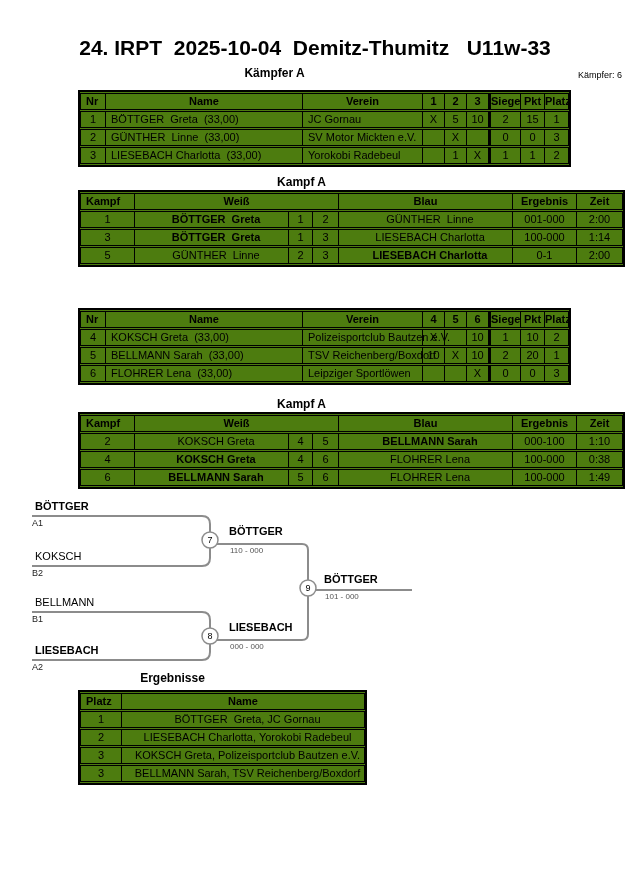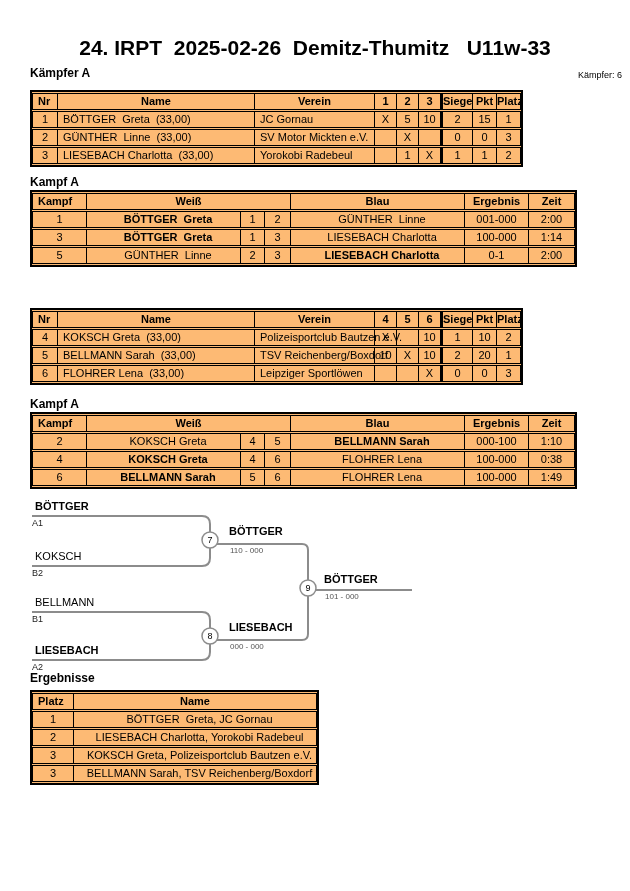--- a/index.html
+++ b/index.html
@@ -1,43 +1,43 @@
 <!DOCTYPE html>
 <html><head>
 <meta charset="utf-8">
 <style>
   html,body{margin:0;padding:0;background:#fff;}
   body{width:630px;height:891px;font-family:"Liberation Sans",sans-serif;color:#000;}
   .page{position:relative;width:630px;height:891px;overflow:hidden;background:#fff;}
   .abs{position:absolute;}
   .doc-title{top:36px;left:0;width:630px;text-align:center;font-size:21px;font-weight:bold;white-space:pre;}
-  .sec-title{font-size:12px;font-weight:bold;text-align:left;white-space:pre;}
+  .sec-title{font-size:12px;font-weight:bold;text-align:center;white-space:pre;}
   .small-note{font-size:9px;}
-  .tblwrap{position:absolute;border:2px solid #000;background:#fdba74;}
+  .tblwrap{position:absolute;border:2px solid #000;background:#4d7c0f;margin-left:48px;}
   table{border-collapse:separate;border-spacing:0 1px;table-layout:fixed;width:100%;font-size:11px;}
   td{border-top:1px solid #000;border-bottom:1px solid #000;border-right:1px solid #000;
      height:15px;line-height:15px;padding:0;text-align:center;white-space:pre;overflow:visible;}
   td:first-child{border-left:1px solid #000;}
   tr.head td{font-weight:bold;}
   .al{text-align:left;padding-left:5px;}
   .pad8{text-align:center;padding-left:9px;}
   .thickL{border-left:2px solid #000;}
   .clip{overflow:hidden;}
   .bname{position:absolute;font-size:11px;font-weight:normal;white-space:pre;}
   .bwin{position:absolute;font-size:11px;font-weight:bold;white-space:pre;}
   .bseed{position:absolute;font-size:9px;color:#222;}
   .bscore{position:absolute;font-size:8px;color:#555;white-space:pre;}
   svg text{font-family:"Liberation Sans",sans-serif;}
 </style>
 </head>
 <body>
 
 <div class="page">
 
-  <div class="abs doc-title">24. IRPT  2025-02-26  Demitz-Thumitz   U11w-33</div>
+  <div class="abs doc-title">24. IRPT  2025-10-04  Demitz-Thumitz   U11w-33</div>
   <div class="abs sec-title" style="top:66px;left:30px;width:489px;">Kämpfer A</div>
   <div class="abs small-note" style="top:70px;right:8px;">Kämpfer: 6</div>
 
   <div class="tblwrap" style="left:30px;top:90px;width:489px;">
     <table>
       <colgroup>
           <col style="width:26px">
           <col style="width:197px">
           <col style="width:120px">
           <col style="width:22px">

